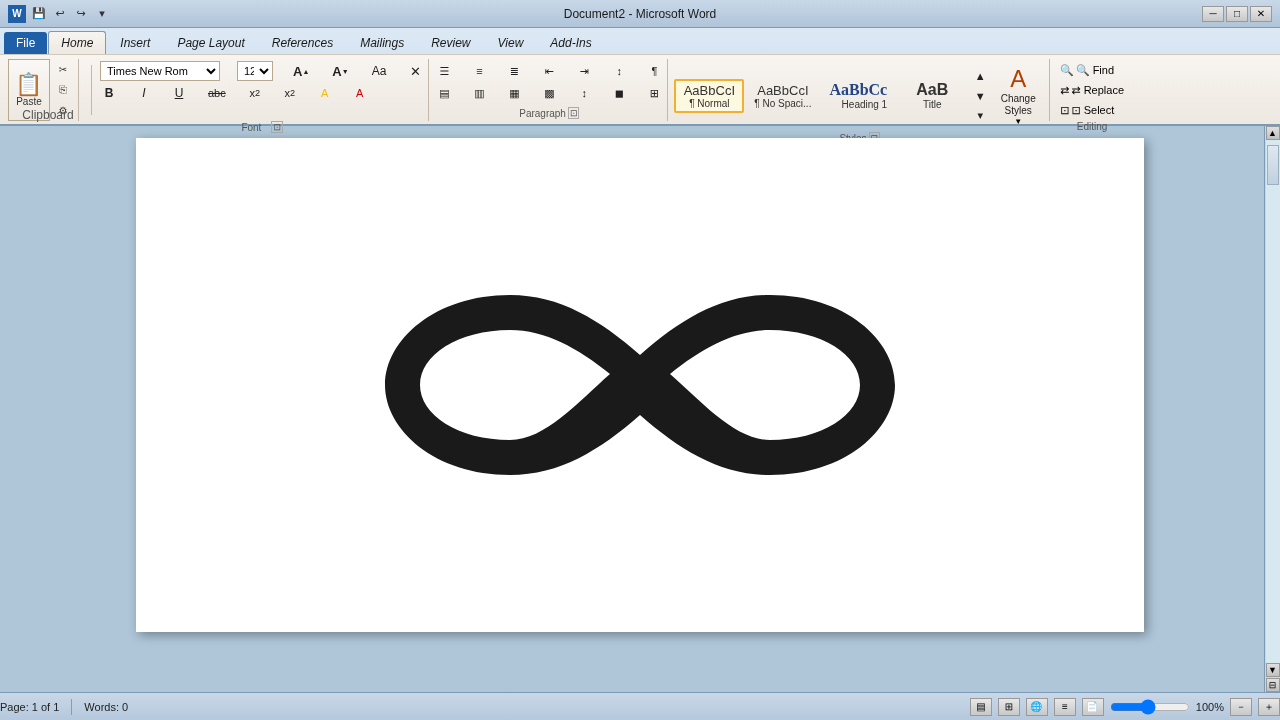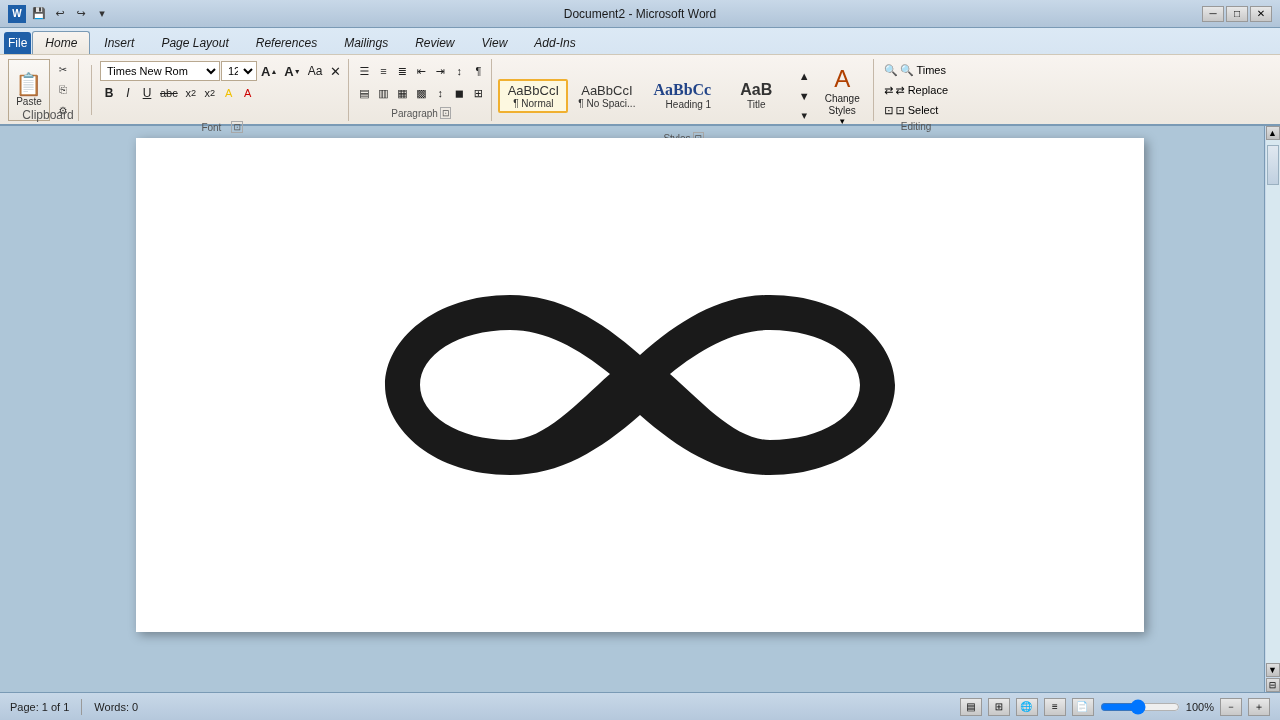--- a/index.html
+++ b/index.html
@@ -23,25 +23,25 @@
     .quick-access { display: flex; align-items: center; gap: 3px; }
     .qa-btn { width: 18px; height: 18px; display: flex; align-items: center; justify-content: center; font-size: 11px; color: #333; cursor: pointer; }
 
     
     #ribbon { background: linear-gradient(to bottom, #dce9f5 0%, #c9daea 100%); border-bottom: 2px solid #7a9ab5; }
 
     
     #tab-bar { display: flex; align-items: flex-end; height: 26px; padding-left: 4px; gap: 1px; }
     .tab { padding: 4px 12px; font-size: 12px; cursor: pointer; border: 1px solid transparent; border-bottom: none; border-radius: 3px 3px 0 0; color: #1a1a1a; background: transparent; font-style: italic; }
     .tab.active { background: linear-gradient(to bottom, #f8f4f0 0%, #ede8e0 100%); border-color: #7a9ab5; border-bottom-color: #ede8e0; }
-    .tab-file { background: #1e5fa8; color: white; padding: 4px 4px; border-radius: 3px 3px 0 0; font-size: 12px; cursor: pointer; }
+    .tab-file { background: #1e5fa8; color: white; padding: 4px 12px; border-radius: 3px 3px 0 0; font-size: 12px; cursor: pointer; }
 
     
     #toolbar { background: linear-gradient(to bottom, #f8f4f0 0%, #ede8e0 100%); padding: 3px 4px 2px 4px; display: flex; align-items: center; gap: 2px; border-top: 1px solid #d0c8b8; min-height: 68px; }
-    .toolbar-row { display: flex; align-items: center; gap: 1px; }
+    .toolbar-row { display: flex; align-items: center; gap: 17px; }
 
     
     .clipboard-group { display: flex; gap: 2px; align-items: stretch; padding: 0 4px; border-right: 1px solid #c5b8a8; height: 62px; }
     .paste-btn { display: flex; flex-direction: column; align-items: center; justify-content: center; width: 42px; border: 1px solid #b8a890; background: linear-gradient(to bottom, #faf8f5, #ede8e0); cursor: pointer; padding: 2px; }
     .paste-icon { font-size: 22px; line-height: 1; }
     .paste-label { font-size: 10px; color: #333; }
     .clipboard-right { display: flex; flex-direction: column; justify-content: space-around; }
     .small-btn { height: 18px; width: 22px; display: flex; align-items: center; justify-content: center; font-size: 10px; color: #333; cursor: pointer; border: 1px solid transparent; }
     .group-bottom-label { font-size: 10px; color: #555; text-align: center; padding-top: 2px; width: 100%; }
 
@@ -230,21 +230,21 @@
       <div style="font-size:10px; color:#555; text-align:center; padding-bottom:2px; display:flex; align-items:center; justify-content:center; gap:2px;">
         <span>Styles</span>
         <span style="font-size:9px; border:1px solid #aaa; padding:0 1px; cursor:pointer;">⊡</span>
       </div>
     </div>
 
     <div style="display:flex; flex-direction:column; padding: 0 4px; height:62px;">
       <div style="display:flex; flex-direction:column; gap:2px; flex:1; padding:2px 0;">
         <div class="edit-btn">
           <span>🔍</span>
-          <span>🔍 Times</span>
+          <span>🔍 Find</span>
         </div>
         <div class="edit-btn">
           <span>⇄</span>
           <span>⇄ Replace</span>
         </div>
         <div class="edit-btn">
           <span>⊡</span>
           <span>⊡ Select</span>
         </div>
       </div>
@@ -287,21 +287,21 @@
 
 <div id="scrollbar" style="position:fixed; right:0; top:126px; bottom:28px; width:16px; background:#c8d8e8; border-left:1px solid #7a9ab5; display:flex; flex-direction:column; align-items:center; z-index:100;">
   <div class="scroll-arrow">▲</div>
   <div class="scroll-track" style="flex:1; width:14px; background:#d8e8f0; position:relative;">
     <div class="scroll-thumb"></div>
   </div>
   <div class="scroll-arrow">▼</div>
   <div class="scroll-arrow" style="margin-top:1px;">⊟</div>
 </div>
 
-<div id="status-bar" style="position:fixed; bottom:0; left:0; right:0; height:28px; background:linear-gradient(to bottom, #c8d8e8, #b5c8dc); display:flex; align-items:center; padding:0 10px; gap:12px; border-top:1px solid #7a9ab5;">
+<div id="status-bar" style="position:fixed; bottom:0; left:0; right:0; height:28px; background:linear-gradient(to bottom, #c8d8e8, #b5c8dc); display:flex; align-items:center; padding:0 0; gap:12px; border-top:1px solid #7a9ab5;">
   <div class="status-item">Page: 1 of 1</div>
   <div style="width:1px; height:16px; background:#999;"></div>
   <div class="status-item">Words: 0</div>
   <div style="margin-left:auto; display:flex; align-items:center; gap:6px;">
     <div class="view-btn">▤</div>
     <div class="view-btn">⊞</div>
     <div class="view-btn">🌐</div>
     <div class="view-btn">≡</div>
     <div class="view-btn">📄</div>
     <input type="range" min="10" max="200" value="100" class="zoom-slider" style="width: 80px;">

